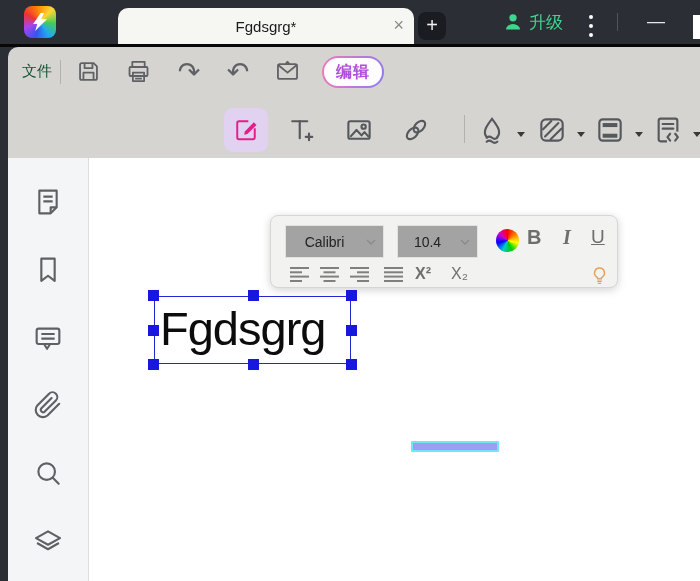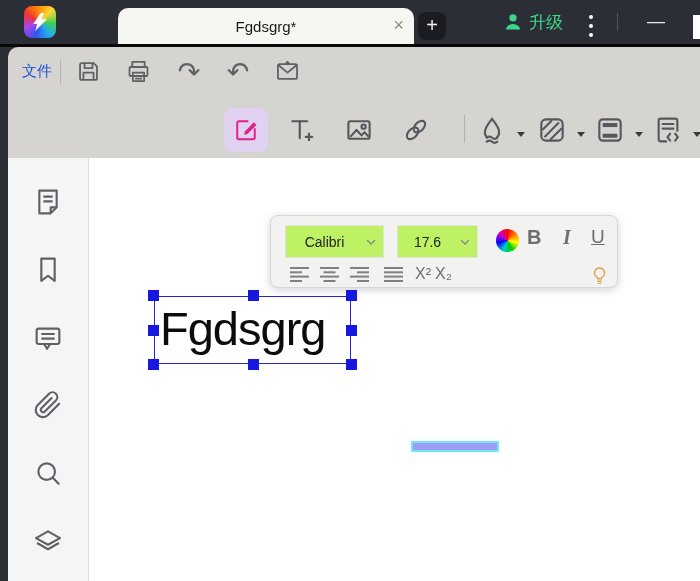--- a/index.html
+++ b/index.html
@@ -29,21 +29,21 @@
     align-items:center;justify-content:space-between;}
   .menu-dots i{width:4px;height:4px;border-radius:50%;background:#fff;}
   .tb-divider{position:absolute;left:617px;top:13px;width:1px;height:18px;background:#51545b;}
   .minimize{position:absolute;left:643px;top:14px;width:26px;height:18px;color:#e8e8e8;font-size:18px;
     line-height:14px;text-align:center;}
   .max-partial{position:absolute;left:693px;top:15px;width:7px;height:24px;background:#ffffff;}
   
   .content{position:absolute;left:8px;top:47px;width:692px;height:534px;background:#d5d4d1;
     border-top-left-radius:10px;overflow:hidden;}
   .ribbon{position:absolute;left:0;top:0;width:692px;height:111px;}
-  .file-label{position:absolute;left:14px;top:15px;font-size:15px;color:#1d4ed8;}
+  .file-label{position:absolute;left:14px;top:15px;font-size:15px;color:#14532d;}
   .vdiv{position:absolute;width:1px;background:#b2b1ae;}
   .vdiv.a{left:52px;top:13px;height:24px;}
   .vdiv.b{left:456px;top:68px;height:28px;}
   .icon-btn{position:absolute;width:36px;height:36px;display:grid;place-items:center;color:#5f6165;}
   .rowA{top:6px;}
   .arrow-glyph{font-family:"DejaVu Sans",sans-serif;font-size:27px;color:#5f6165;line-height:1;}
   .edit-pill{position:absolute;left:314px;top:9px;width:62px;height:32px;border-radius:17px;
     border:2px solid transparent;
     background-image:linear-gradient(#fdfdfd,#fdfdfd),linear-gradient(100deg,#f07ab8,#8f7bf0);
     background-origin:border-box;background-clip:padding-box,border-box;
@@ -54,21 +54,21 @@
   .rowB{top:65px;}
   .caret{position:absolute;width:0;height:0;border:4px solid transparent;border-top:5px solid #3a3a3a;top:85px;}
   
   .main{position:absolute;left:0;top:111px;width:692px;height:423px;display:flex;}
   .side{width:80px;background:#f4f5f7;border-right:1px solid #dddddb;position:relative;flex:none;}
   .side-btn{position:absolute;left:18px;width:44px;height:44px;display:grid;place-items:center;color:#5d6166;}
   .canvas{flex:1;background:#ffffff;position:relative;}
   
   .fmt{position:absolute;left:181px;top:57px;width:348px;height:73px;background:#f2f2f0;
     border:1px solid #d6d6d3;border-radius:8px;box-shadow:0 2px 8px rgba(0,0,0,.18);box-sizing:border-box;}
-  .select{position:absolute;top:9px;height:33px;background:#bef264;border:1px solid #e2e2df;
+  .select{position:absolute;top:9px;height:33px;background:#a3a3a3;border:1px solid #e2e2df;
     display:flex;align-items:center;box-sizing:border-box;}
   .select .lbl{flex:1;text-align:center;font-size:14px;color:#222;}
   .select .chev{width:16px;height:16px;margin-right:4px;color:#8a8a8a;flex:none;}
   .font-sel{left:14px;width:99px;}
   .size-sel{left:126px;width:81px;}
   .wheel{position:absolute;left:225px;top:13px;width:23px;height:23px;border-radius:50%;
     background:conic-gradient(#f00,#ff8000,#ff0,#0c0,#0cc,#00f,#c0c,#f00);}
   .fmt-txt{position:absolute;top:10px;color:#6e6e6e;font-size:20px;font-weight:bold;}
   .b-btn{left:256px;}
   .i-btn{left:292px;font-family:"Liberation Serif",serif;font-style:italic;}
@@ -152,20 +152,21 @@
       <div class="icon-btn rowA" style="left:212px;">
         <span class="arrow-glyph">↶</span>
       </div>
       <div class="icon-btn rowA" style="left:261px;">
         <svg width="27" height="27" viewBox="0 0 24 24" fill="none" stroke="#5f6165" stroke-width="1.6" stroke-linejoin="round">
           <rect x="3.5" y="5.5" width="17" height="13" rx="1.5"></rect>
           <path d="M4 6.5 l8 6.5 8-6.5"></path>
           <path d="M10.3 5.5 L12 3.4 13.7 5.5"></path>
         </svg>
       </div>
+      <div class="edit-pill">编辑</div>
 
       <div class="tool-active">
         <svg width="28" height="28" viewBox="0 0 24 24" fill="none" stroke="#e0218a" stroke-width="1.7" stroke-linejoin="round">
           <path d="M19.5 10.5 V18.5 a1.5 1.5 0 0 1-1.5 1.5 H6 a1.5 1.5 0 0 1-1.5-1.5 V6 A1.5 1.5 0 0 1 6 4.5 h8"></path>
           <path d="M11 13.2 L18.7 5.4 L21 7.7 L13.2 15.5 L10.4 16.1 Z" fill="#e0218a" stroke="none"></path>
         </svg>
       </div>
       <div class="icon-btn rowB" style="left:275px;">
         <svg width="30" height="30" viewBox="0 0 24 24" fill="none" stroke="#55585c" stroke-width="1.7" stroke-linecap="round">
           <path d="M5 5 h12"></path>
@@ -270,21 +271,21 @@
       <div class="canvas">
 
         <div class="fmt">
           <div class="select font-sel">
             <span class="lbl">Calibri</span>
             <svg class="chev" viewBox="0 0 24 24" fill="none" stroke="#8a8a8a" stroke-width="2">
                 <polyline points="6,9 12,15 18,9"></polyline>
               </svg>
           </div>
           <div class="select size-sel">
-            <span class="lbl">17.6</span>
+            <span class="lbl">10.4</span>
             <svg class="chev" viewBox="0 0 24 24" fill="none" stroke="#8a8a8a" stroke-width="2">
                 <polyline points="6,9 12,15 18,9"></polyline>
               </svg>
           </div>
           <div class="wheel"></div>
           <div class="fmt-txt b-btn">B</div>
           <div class="fmt-txt i-btn">I</div>
           <div class="fmt-txt u-btn">U</div>
 
           <div class="fmt2" style="left:16px;">
@@ -312,22 +313,22 @@
             </svg>
           </div>
           <div class="fmt2" style="left:110px;">
             <svg width="21" height="16" viewBox="0 0 21 16" stroke="#808080" stroke-width="2">
               <line x1="1" y1="2" x2="20" y2="2"></line>
                 <line x1="1" y1="6.3" x2="20" y2="6.3"></line>
               <line x1="1" y1="10.6" x2="20" y2="10.6"></line>
                 <line x1="1" y1="15" x2="20" y2="15"></line>
             </svg>
           </div>
-          <div class="fmt2 supsub" style="left:144px;">X²</div>
-          <div class="fmt2 supsub" style="left:164px;">X₂</div>
+          <div class="fmt2 supsub" style="left:144px;font-weight:bold;">X²</div>
+          <div class="fmt2 supsub" style="left:180px;">X₂</div>
           <div class="fmt2 bulb">
             <svg width="21" height="21" viewBox="0 0 24 24" fill="none" stroke="#e2a259" stroke-width="1.7" stroke-linecap="round">
               <path d="M12 3.5 a5.6 5.6 0 0 1 3.1 10.3 c-.7.5-1.1 1.1-1.1 1.9 h-4 c0-.8-.4-1.4-1.1-1.9 A5.6 5.6 0 0 1 12 3.5 z"></path>
               <line x1="10" y1="18.6" x2="14" y2="18.6"></line>
               <line x1="10.8" y1="21" x2="13.2" y2="21"></line>
             </svg>
           </div>
         </div>
 
         <div class="tbox">

